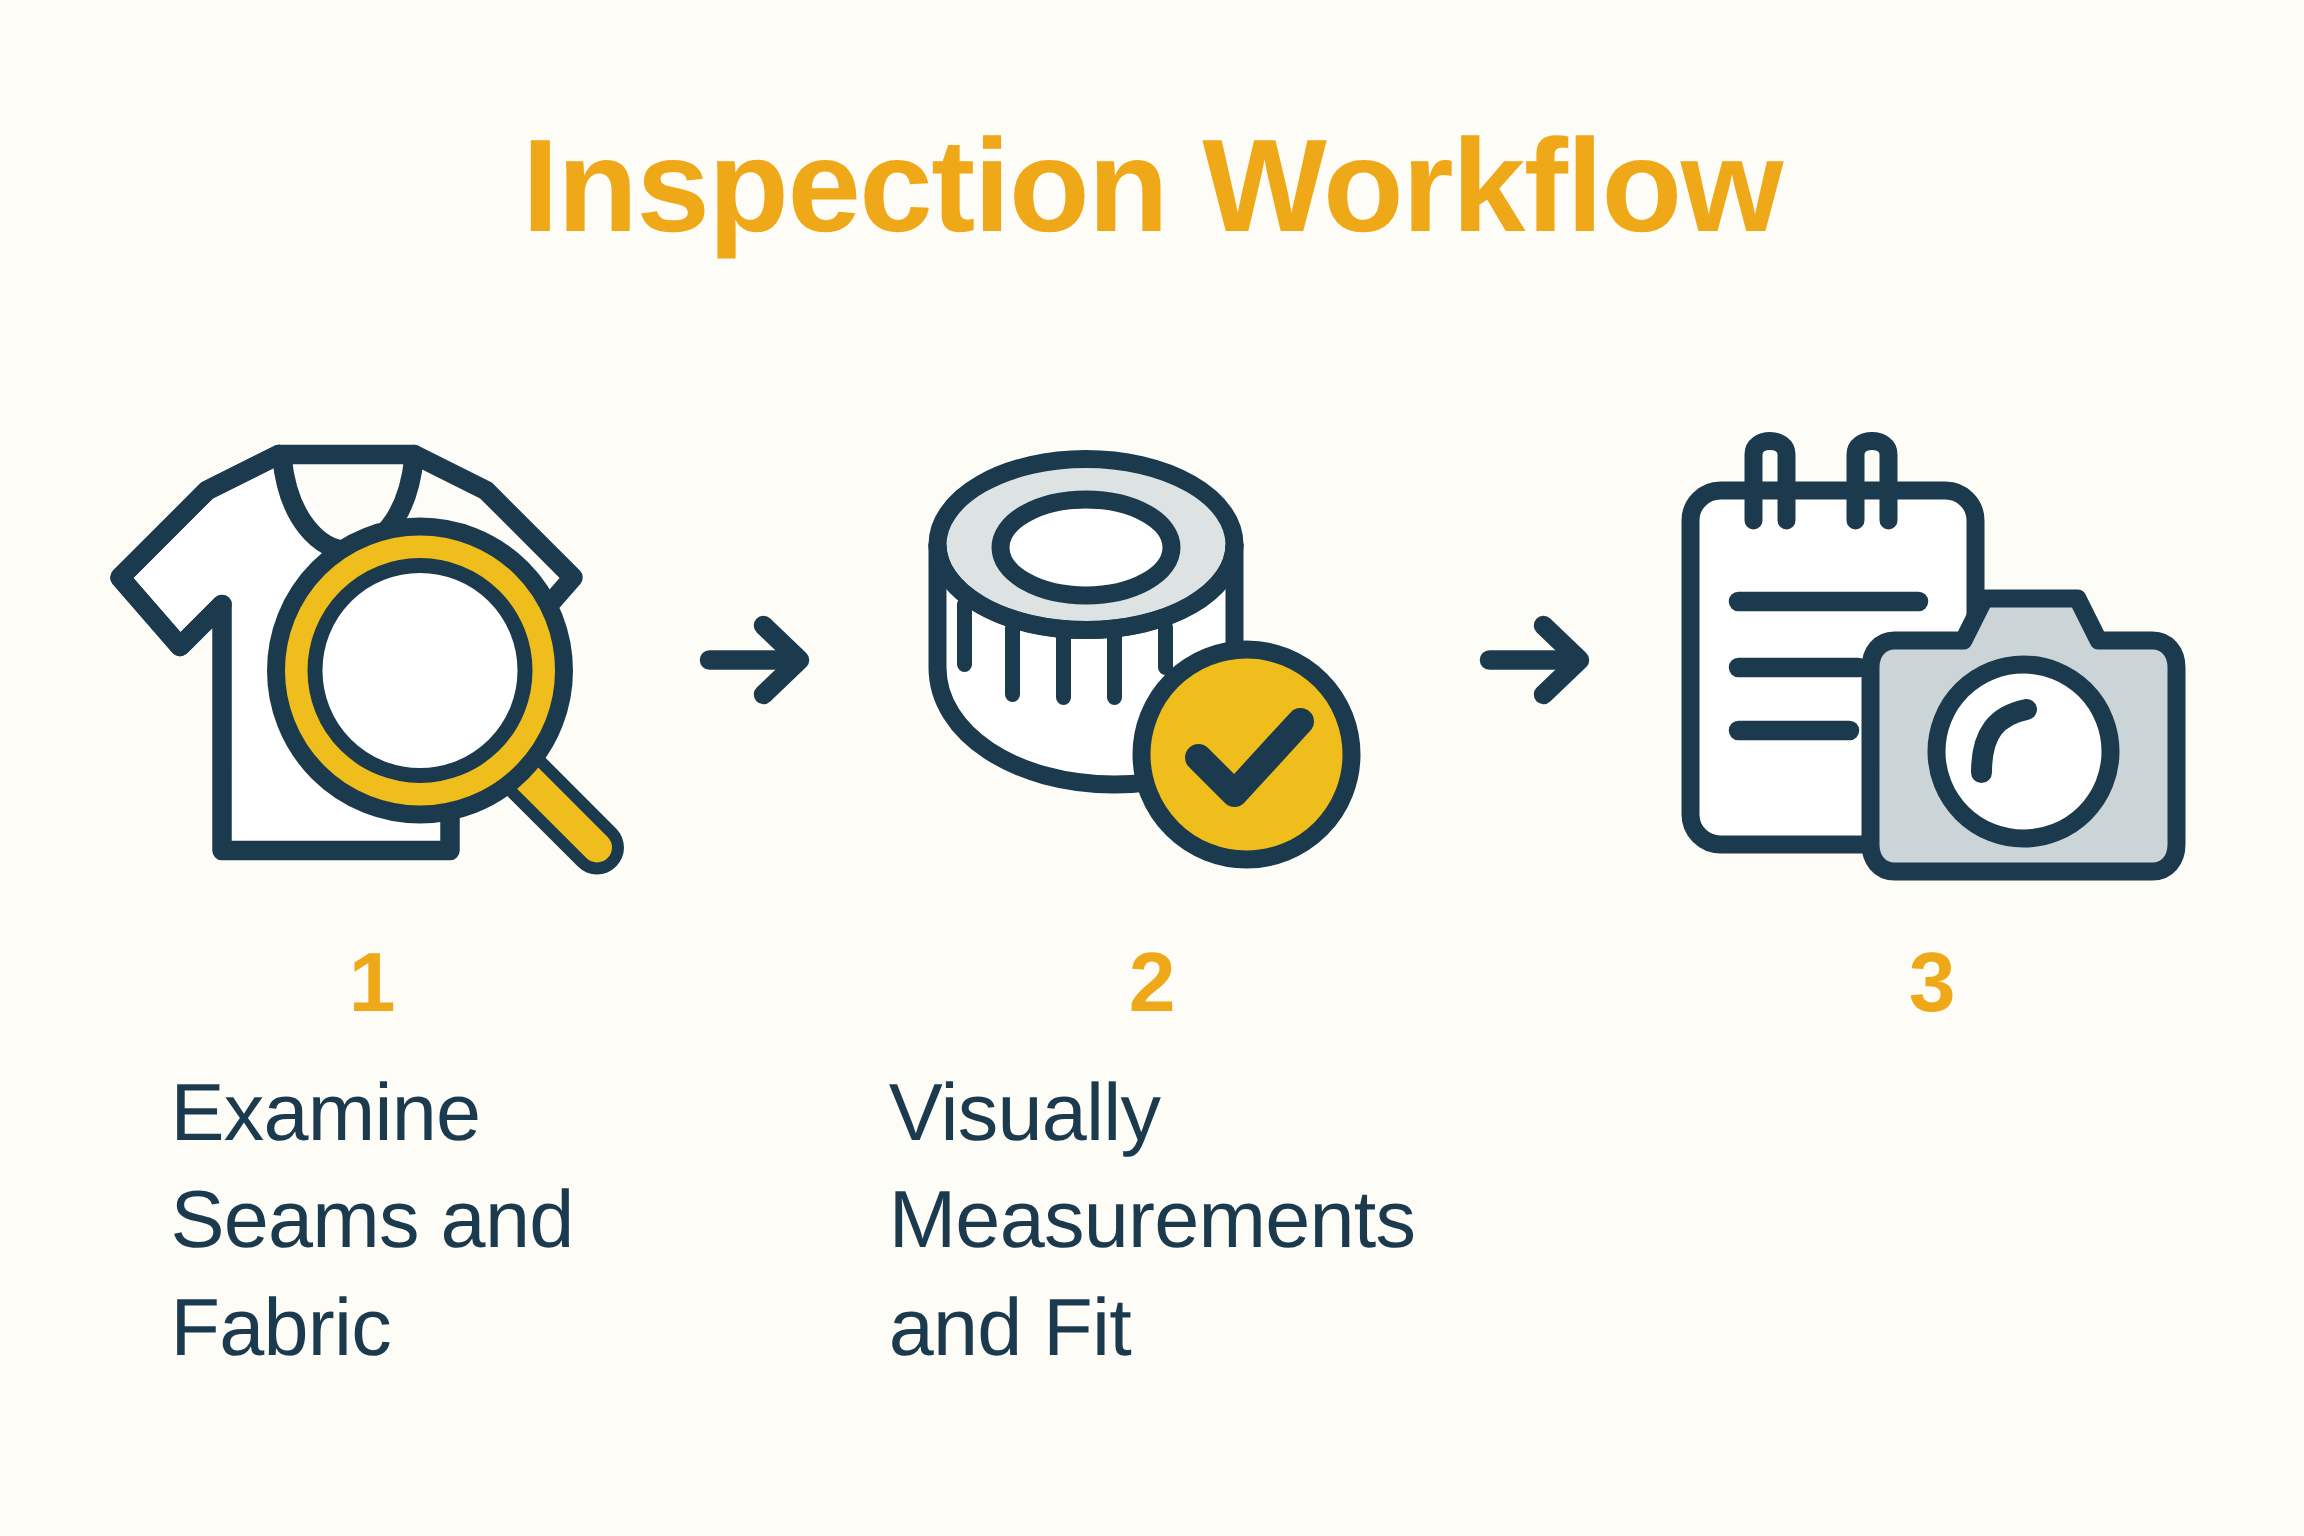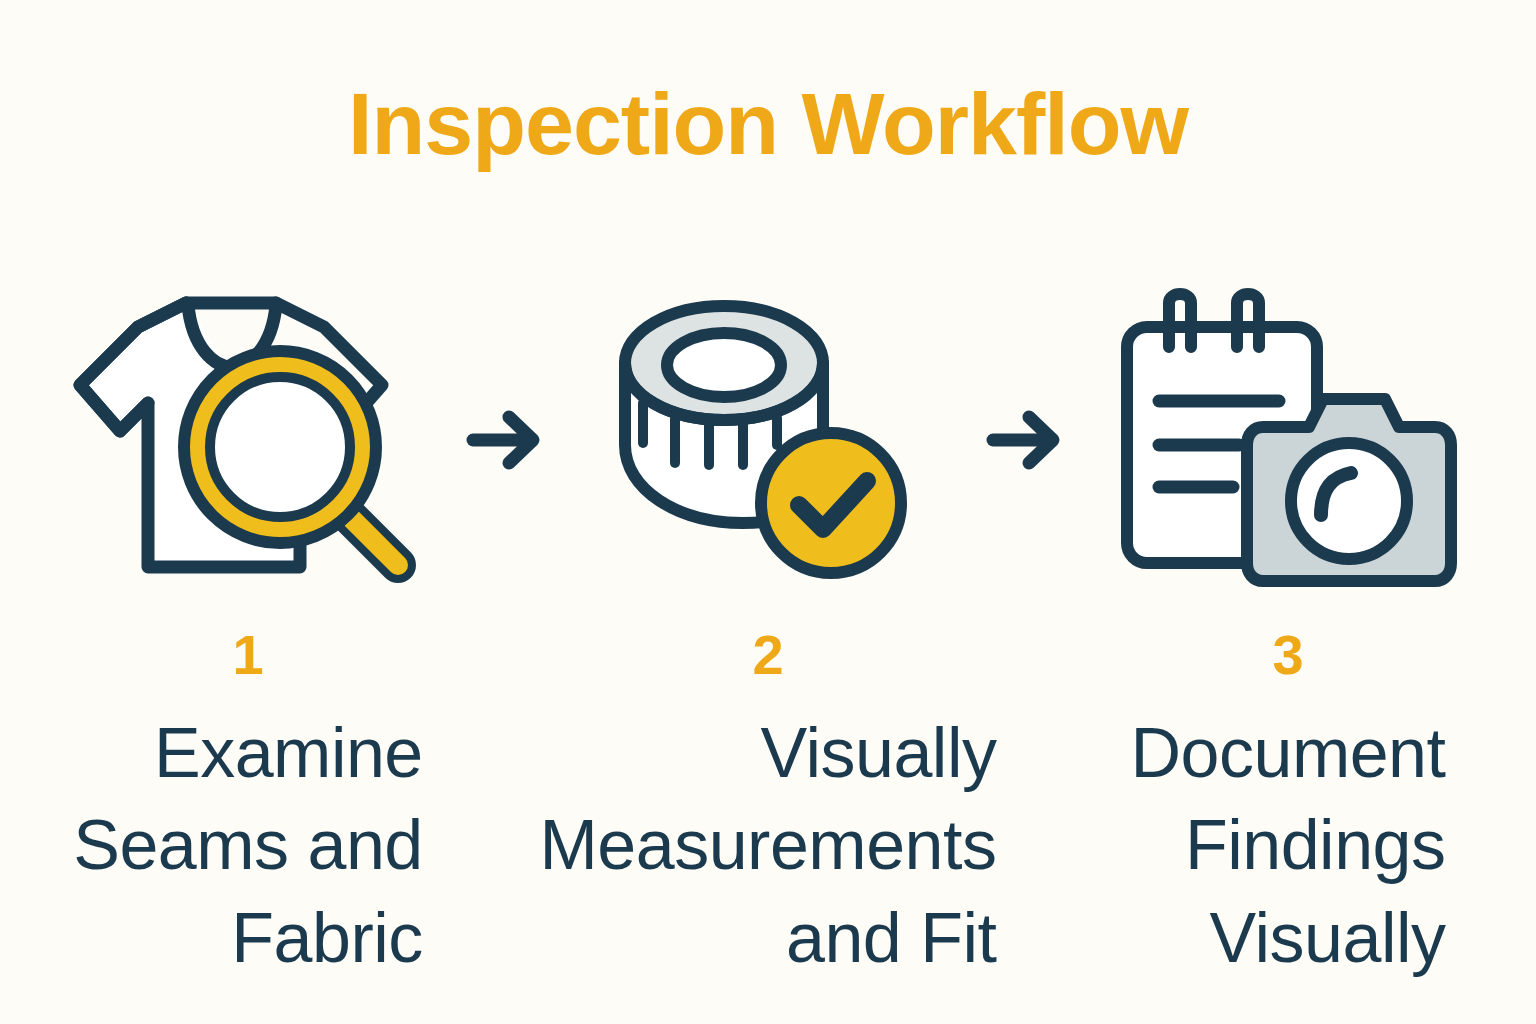--- a/index.html
+++ b/index.html
@@ -66,25 +66,25 @@
   }
   .step-num {
     margin-top: 22px;
     font-size: 56px;
     font-weight: bold;
     color: #EFA818;
     line-height: 1;
   }
   .step-label {
     margin-top: 24px;
-    font-size: 70px;
+    font-size: 54px;
     font-weight: normal;
     color: #1C3A4E;
     line-height: 1.32;
-    text-align: right;
+    text-align: left;
     letter-spacing: -0.5px;
     white-space: pre-line;
   }
 
   
   .arrow-box {
     width: 120px;
     height: 330px;
     display: flex;
     align-items: center;
@@ -186,19 +186,16 @@
           <path d="M150 142 L196 142 L210 114 L272 114 L286 142 L322 142
                    C332 142 338 150 338 160 L338 278 C338 288 332 296 322 296
                    L150 296 C140 296 134 288 134 278 L134 160
                    C134 150 140 142 150 142 Z" fill="#CBD5D8" stroke="#1C3A4E" stroke-width="12" stroke-linejoin="round"></path>
 
           <circle cx="236" cy="216" r="58" fill="#FFFFFF" stroke="#1C3A4E" stroke-width="12"></circle>
           <path d="M208 230 C208 204 218 192 238 188" stroke="#1C3A4E" stroke-width="14" stroke-linecap="round" fill="none"></path>
         </svg>
       </div>
       <div class="step-num">3</div>
-      <div class="step-label">Document
-Findings
-Visually</div>
     </div>
 
   </div>
 </div>
 
 </body></html>

